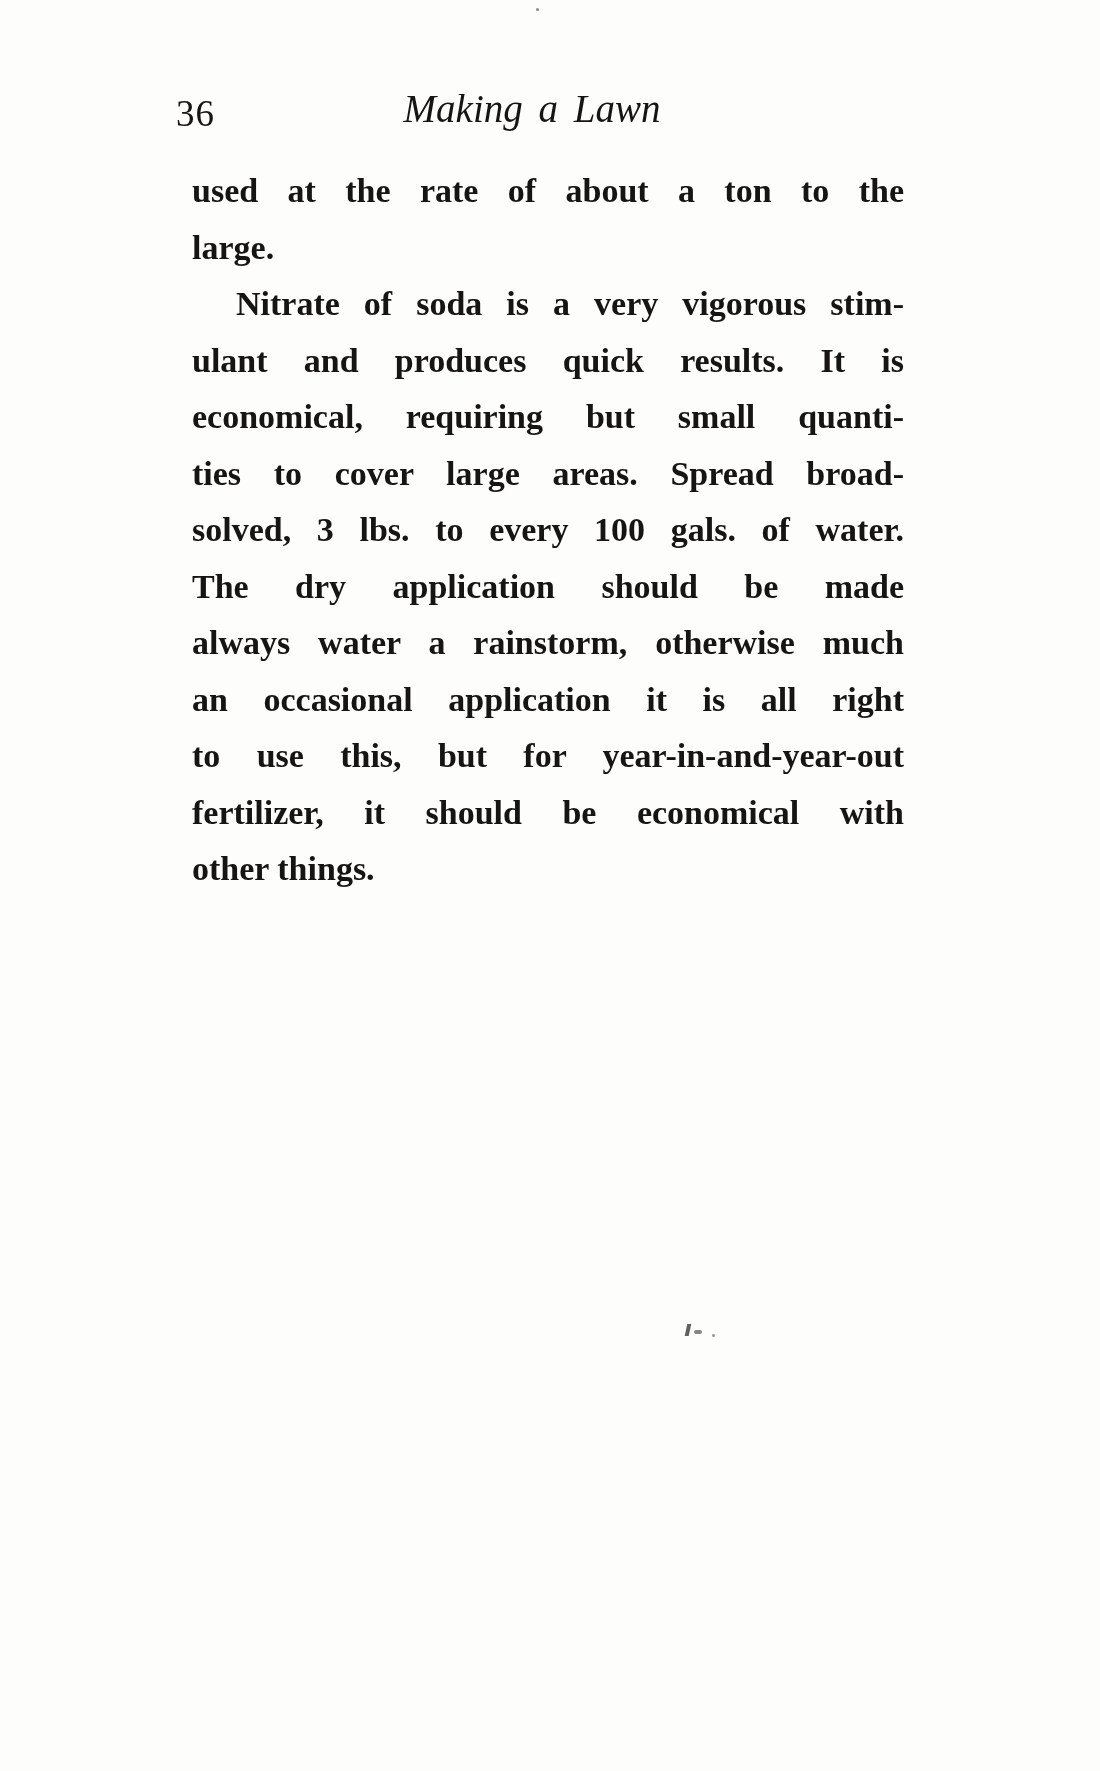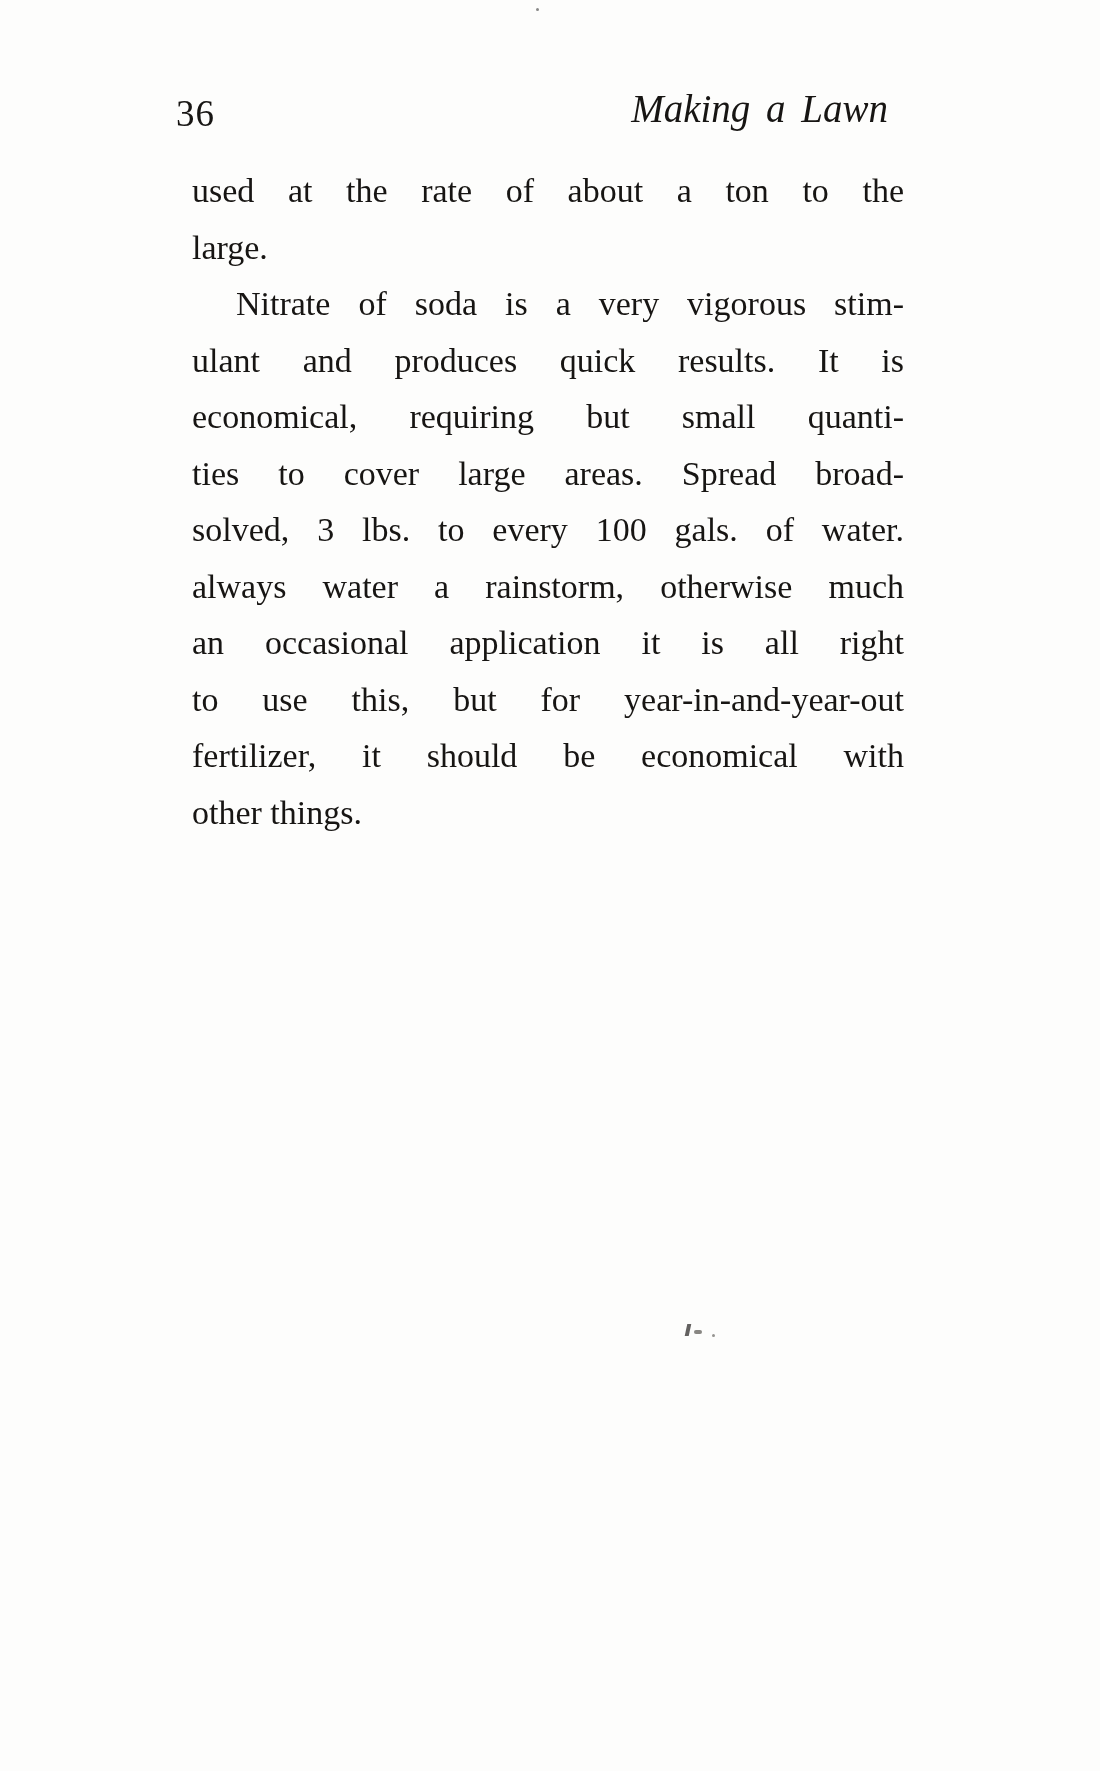--- a/index.html
+++ b/index.html
@@ -30,38 +30,39 @@
     position: absolute;
     left: 0;
     top: 6px;
     font-size: 37px;
     letter-spacing: 1px;
   }
   .running-title {
     position: absolute;
     left: 0;
     right: 0;
-    text-align: right;
+    text-align: center;
     font-style: italic;
     font-size: 39px;
     word-spacing: 6px;
   }
   .body-text {
     position: absolute;
     top: 163px;
     left: 192px;
     width: 712px;
     font-size: 34px;
     line-height: 56.5px;
   }
   .line {
     text-align: justify;
     text-align-last: justify;
     text-justify: inter-word;
     white-space: normal;
+    font-weight: bold;
   }
   .line.last {
     text-align-last: left;
   }
   .line.indent {
     text-indent: 44px;
   }
   
   .artifact {
     position: absolute;
@@ -114,20 +115,21 @@
   </div>
 
   <div class="body-text">
       <div class="line">used at the rate of about a ton to the</div>
       <div class="line last">large.</div>
       <div class="line indent">Nitrate of soda is a very vigorous stim-</div>
       <div class="line">ulant and produces quick results.  It is</div>
       <div class="line">economical, requiring but small quanti-</div>
       <div class="line">ties to cover large areas.  Spread broad-</div>
       <div class="line">solved, 3 lbs. to every 100 gals. of water.</div>
+      <div class="line">The dry application should be made</div>
       <div class="line">always water a rainstorm, otherwise much</div>
       <div class="line">an occasional application it is all right</div>
       <div class="line">to use this, but for year-in-and-year-out</div>
       <div class="line">fertilizer, it should be economical with</div>
       <div class="line last">other things.</div>
     </div>
 
   <div class="artifact dot-top"></div>
   <div class="artifact mark-bottom"></div>
   <div class="artifact mark-bottom-2"></div>

